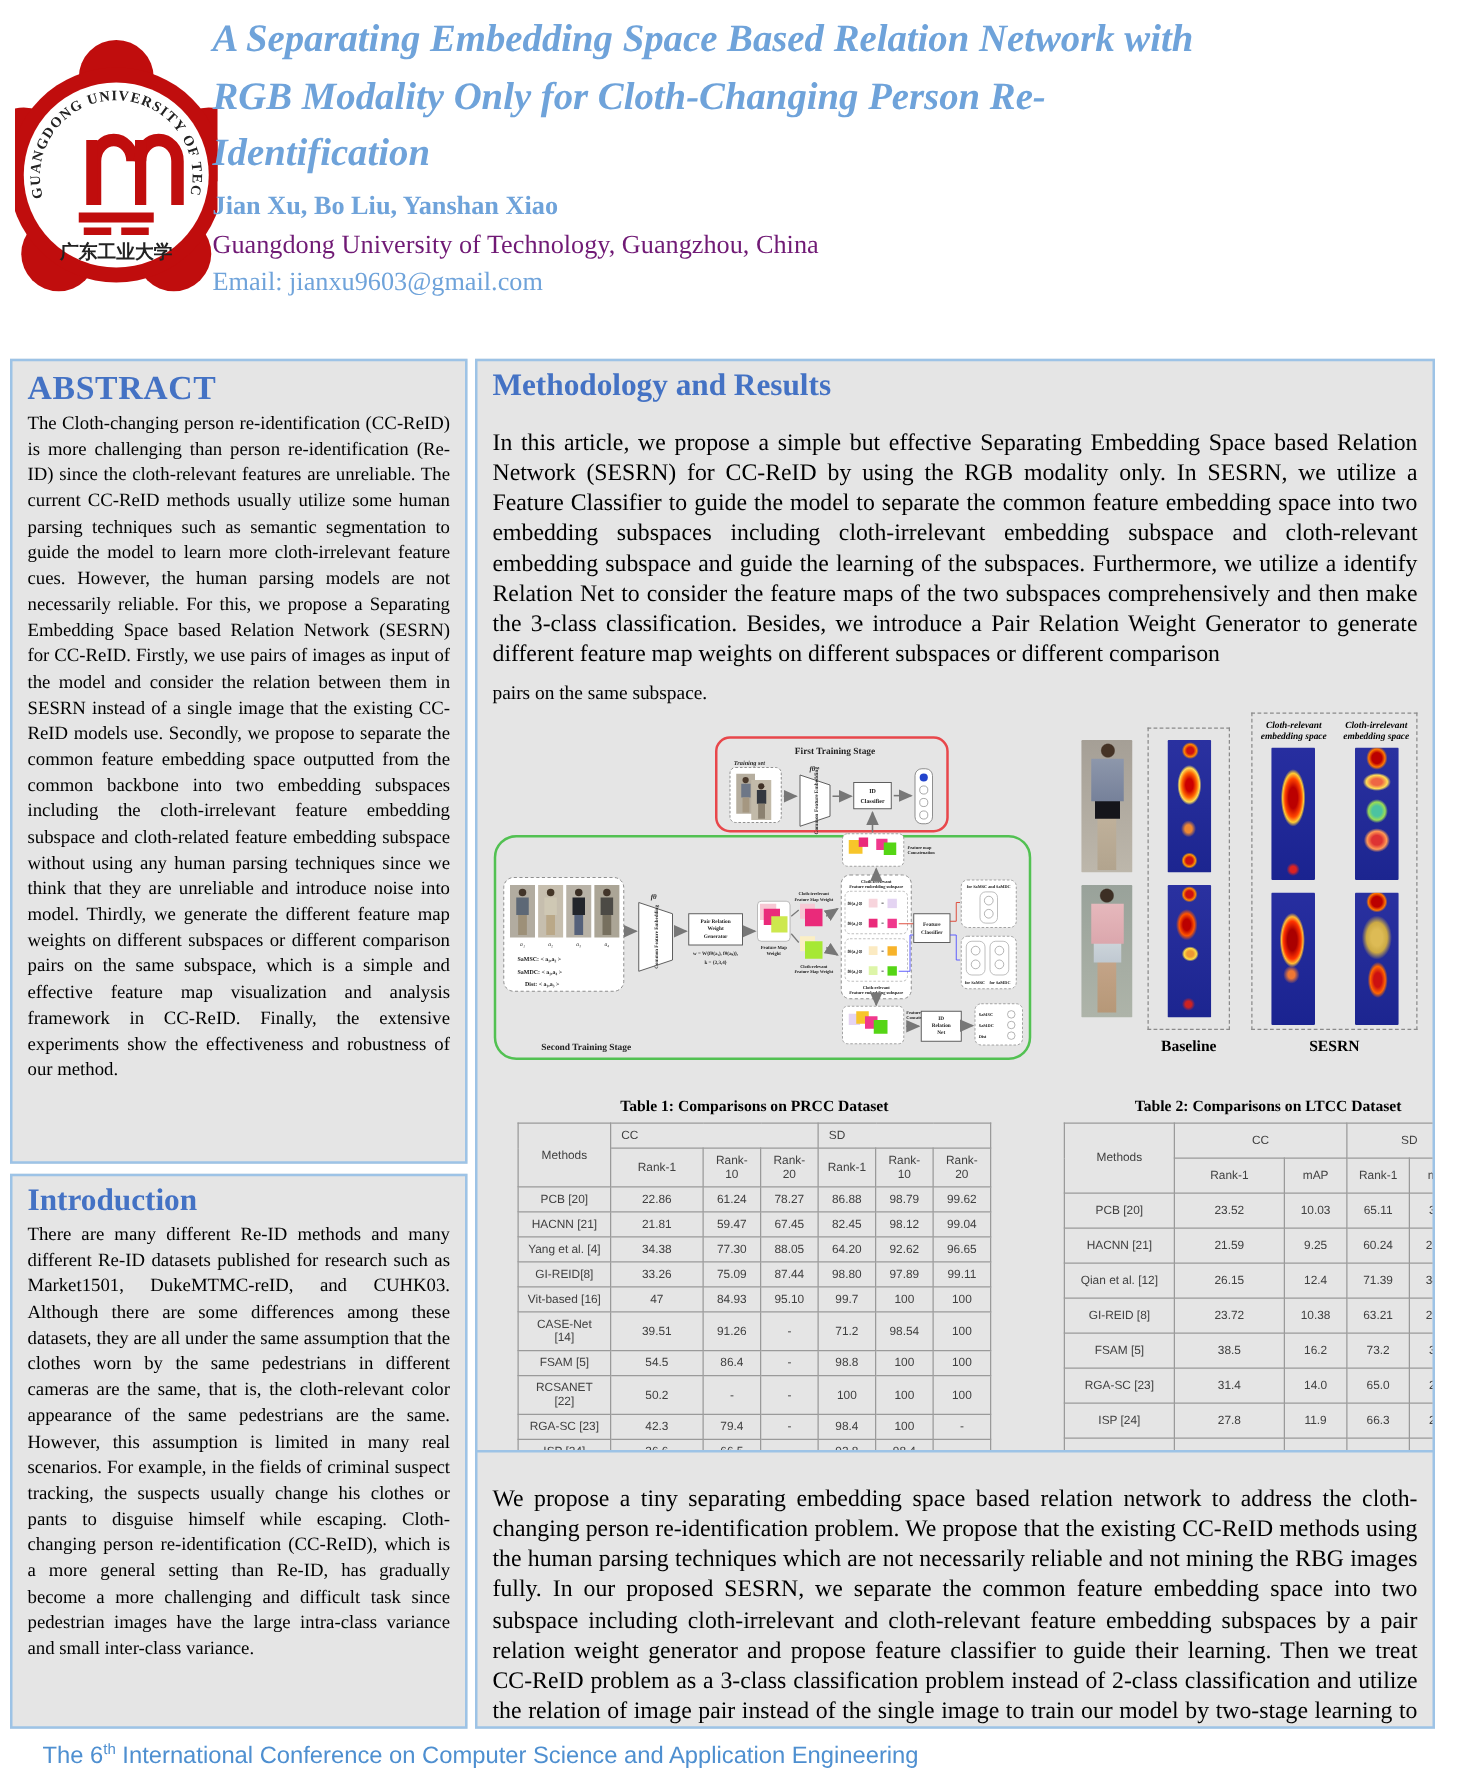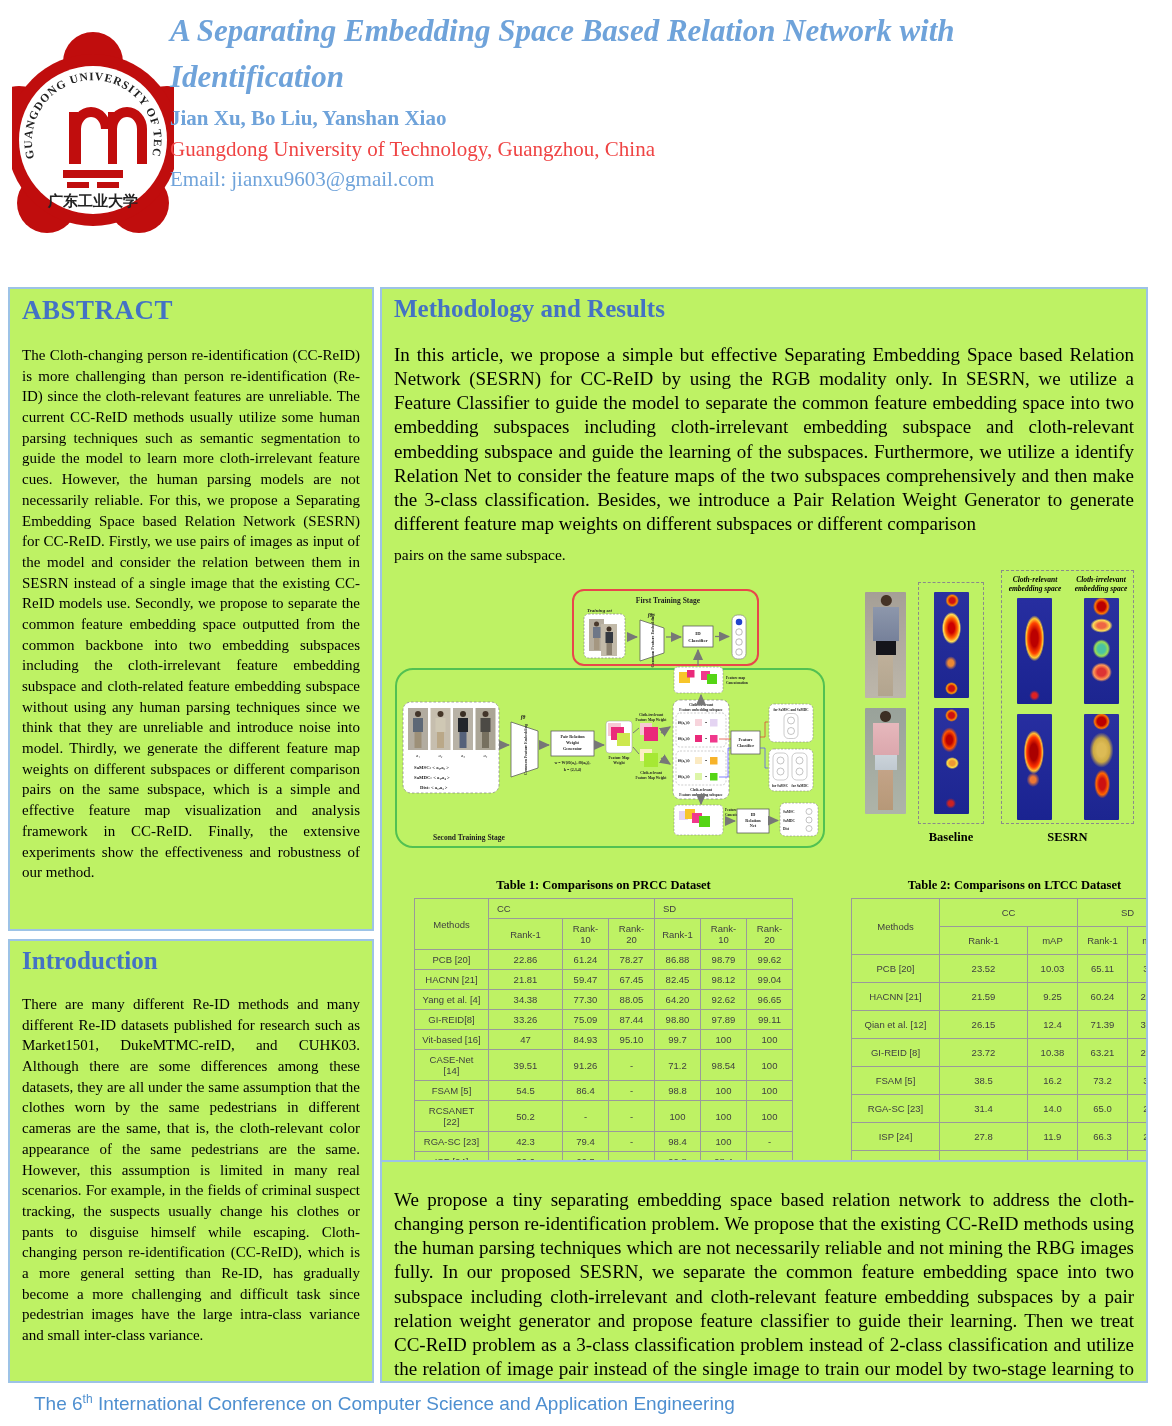--- a/index.html
+++ b/index.html
@@ -5,33 +5,33 @@
   *{margin:0;padding:0;box-sizing:border-box}
   html,body{width:1172px;background:#fff}
   body{position:relative;height:1426px;font-family:"Liberation Serif",serif;color:#000}
 
   
   .hdr{position:absolute;left:0;top:0;width:1172px;height:282px}
   .logo{position:absolute;left:12px;top:22px;width:162px;height:214px}
   .titleblock{position:absolute;left:170px;top:8px;width:995px;text-align:left}
   .title{font-size:31px;font-weight:bold;font-style:italic;color:#6FA3DA;line-height:1.47}
   .authors{font-size:21px;font-weight:bold;color:#6FA3DA;margin-top:7px}
-  .affil{font-size:21px;color:#ef4444;margin-top:6px}
+  .affil{font-size:21px;color:#701a75;margin-top:6px}
   .email{font-size:21px;color:#6FA3DA;margin-top:5px}
 
   
-  .box{position:absolute;border:2px solid #9DC3E6;background:#bef264;overflow:hidden;padding:6px 12px 8px 12px}
+  .box{position:absolute;border:2px solid #9DC3E6;background:#e5e5e5;overflow:hidden;padding:6px 12px 8px 12px}
   .box h2{font-family:"Liberation Serif",serif;font-weight:bold;color:#4472C4}
   #abstract-box{left:8px;top:287px;width:366px;height:644px}
   #intro-box{left:8px;top:939px;width:366px;height:444px}
   #method-box{left:380px;top:287px;width:768px;height:982px}
   #conclusion-box{left:380px;top:1160px;width:768px;height:223px}
   #abstract-box h2{font-size:27px;letter-spacing:.5px}
   #intro-box h2,#method-box h2,#conclusion-box h2{font-size:25px}
-  .body-text{font-size:15px;line-height:1.38;text-align:justify;margin-top:19px}
+  .body-text{font-size:15px;line-height:1.38;text-align:justify;margin-top:3px}
   .body-text-lg{font-size:19px;line-height:1.27;text-align:justify;margin-top:20px}
   .cont-line{font-size:15.5px;margin-top:10px}
 
   
   .diag-row{position:relative;width:744px;height:300px;margin-top:6px}
   #arch-svg{position:absolute;left:0;top:2px}
   .figure{position:absolute;left:466px;top:0;width:278px;height:300px}
   .dashbox{position:absolute;border:1.5px dashed #8a8a8a}
   .fig-lab{position:absolute;font-size:7.5px;font-weight:bold;font-style:italic;text-align:center;line-height:1.25}
   .fig-cap{position:absolute;font-size:12.5px;font-weight:bold;text-align:center}
@@ -138,20 +138,21 @@
         <rect x="-30" y="30" width="60" height="8"></rect>
         <rect x="-26" y="42" width="22" height="6"></rect>
         <rect x="4" y="42" width="22" height="6"></rect>
       </g>
       <text x="0" y="66" text-anchor="middle" font-size="15" font-weight="bold" fill="#C00D0D">广东工业大学</text>
     </g>
   </svg>
   <div class="titleblock">
     <div class="title">
       <div>A Separating Embedding Space Based Relation Network with</div>
+      <div>RGB Modality Only for Cloth-Changing Person Re-</div>
       <div>Identification</div>
     </div>
     <div class="authors">Jian Xu, Bo Liu, Yanshan Xiao</div>
     <div class="affil">Guangdong University of Technology, Guangzhou, China</div>
     <div class="email">Email: jianxu9603@gmail.com</div>
   </div>
 </div>
 
 <div class="box" id="abstract-box">
   <h2>ABSTRACT</h2>

